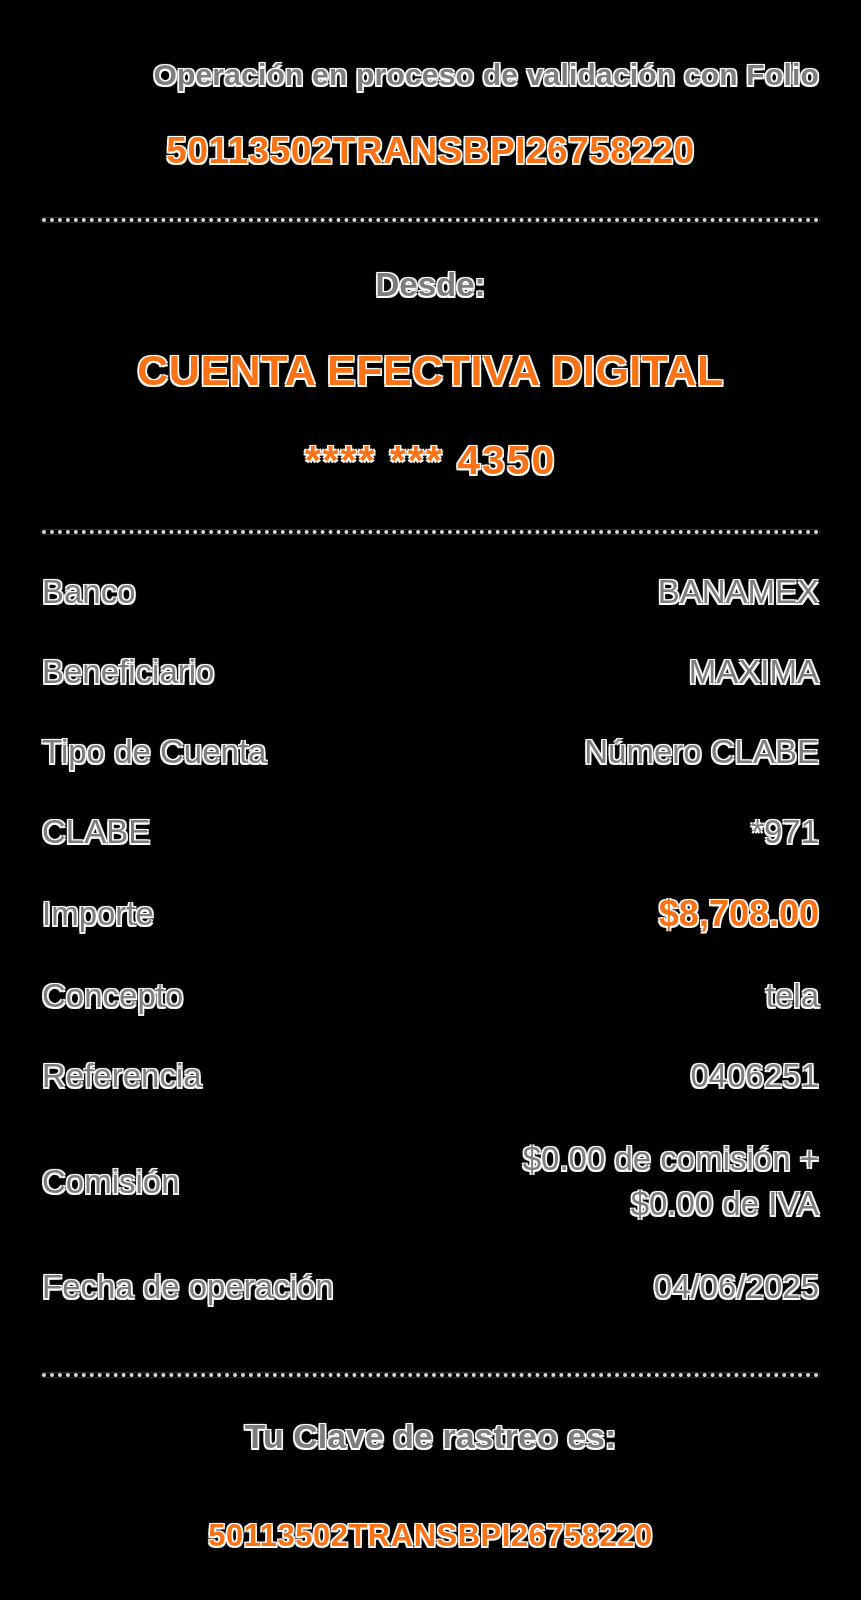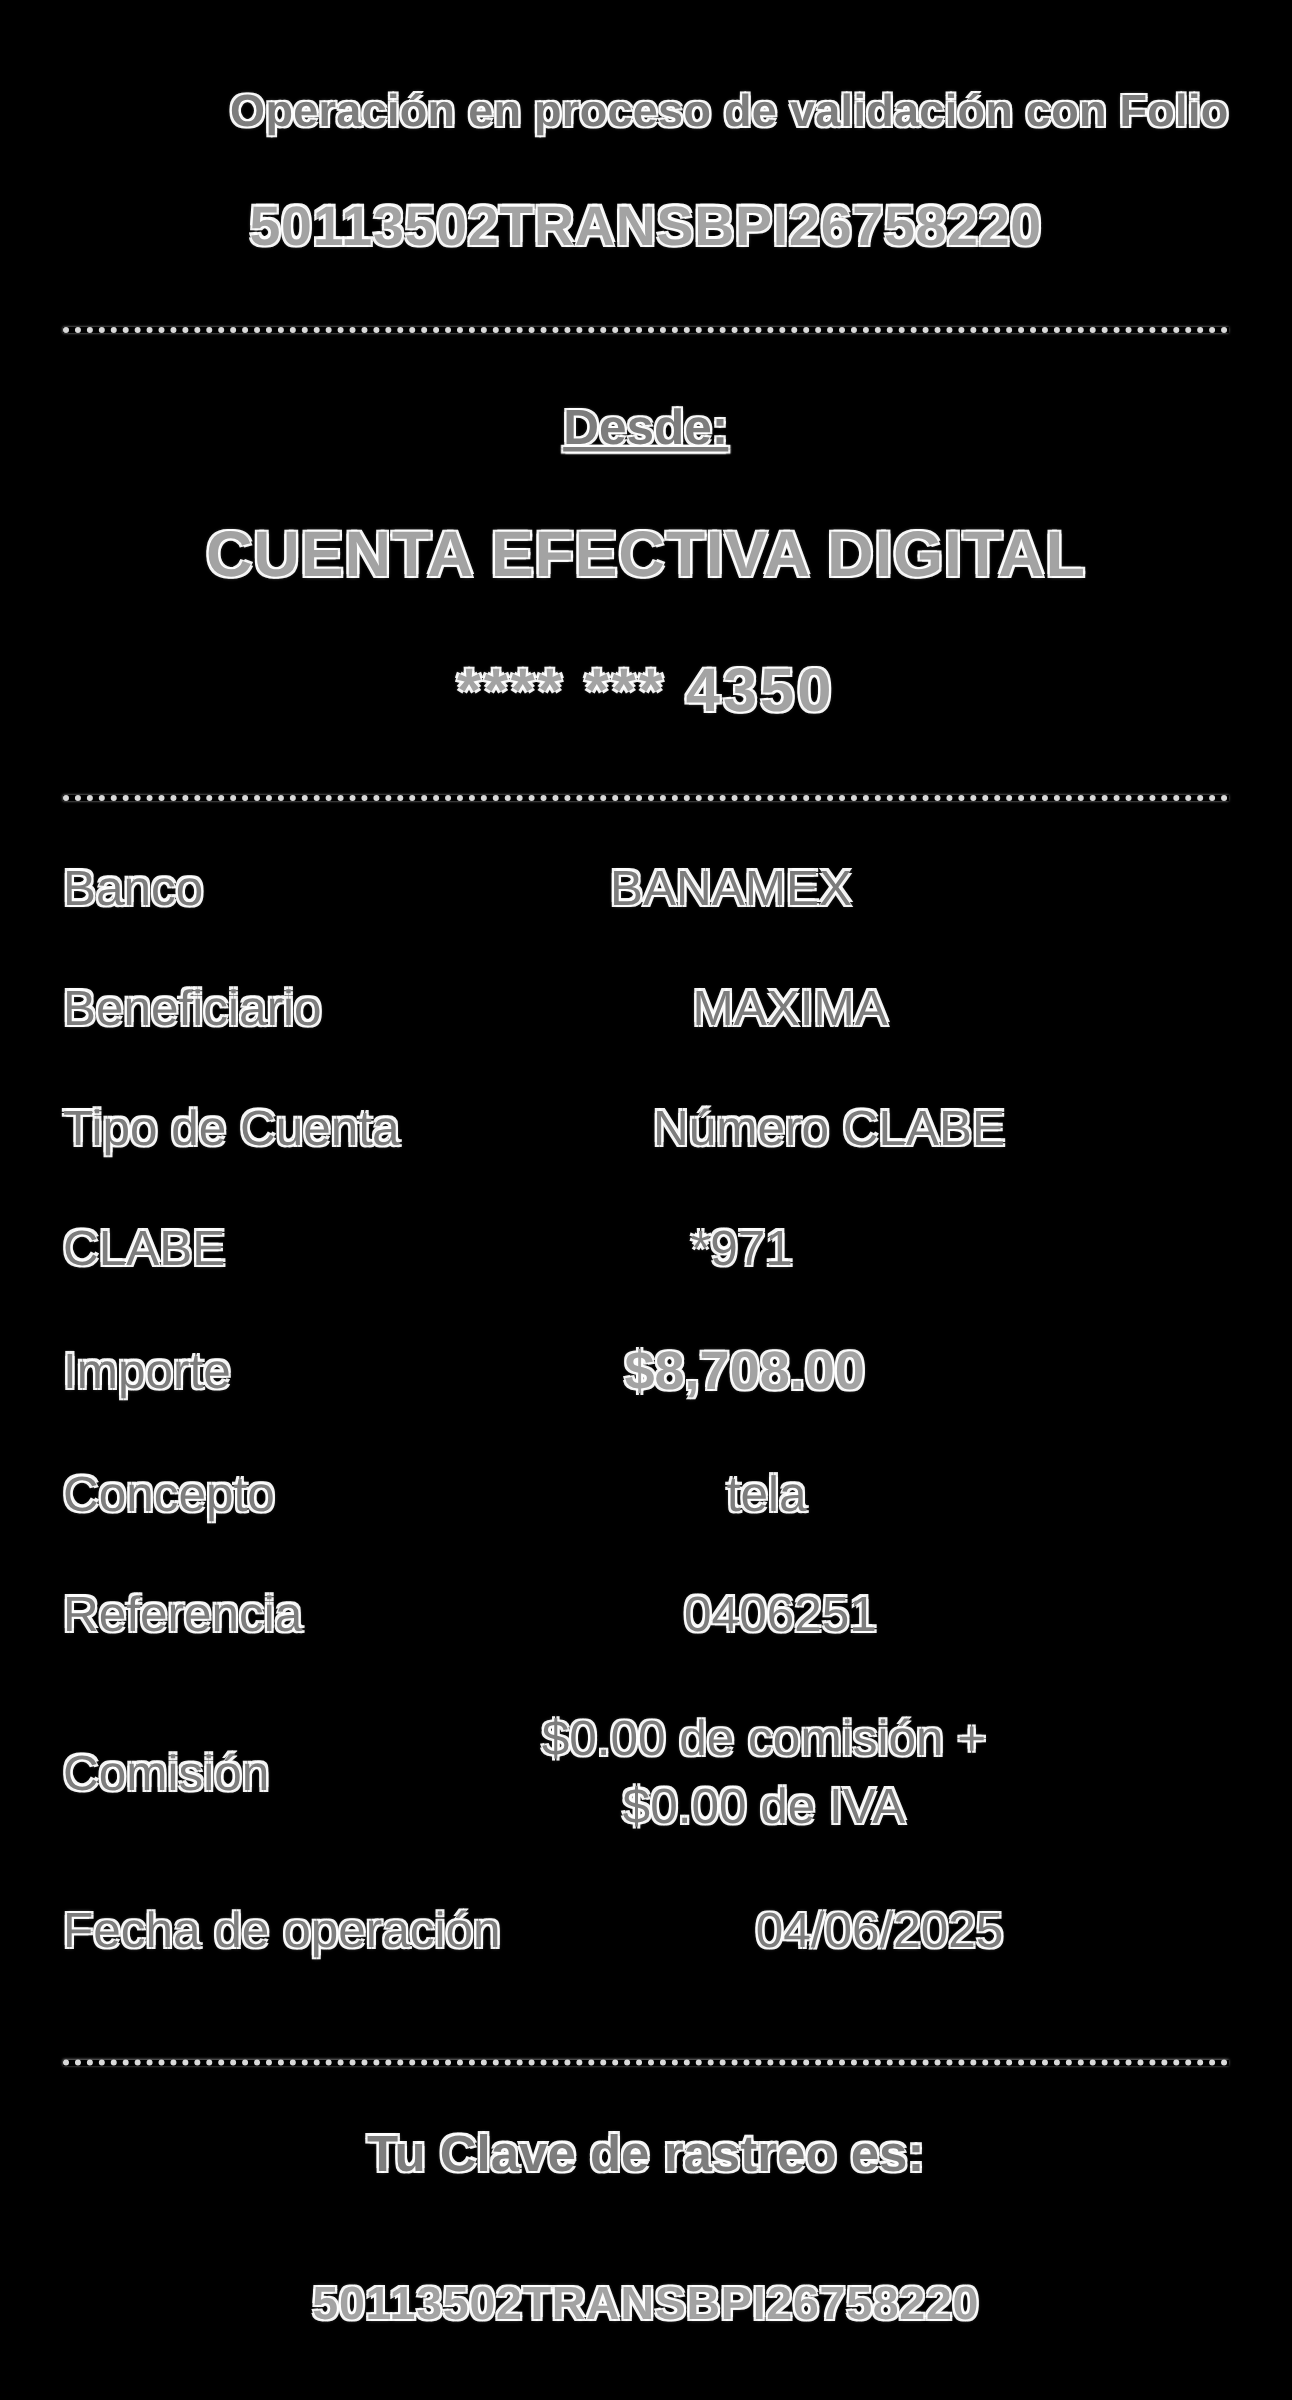--- a/index.html
+++ b/index.html
@@ -25,21 +25,21 @@
   
   .halo {
     text-shadow:
       -1.5px -1.5px 0 rgba(255,255,255,0.95),
        1.5px -1.5px 0 rgba(255,255,255,0.95),
       -1.5px  1.5px 0 rgba(255,255,255,0.95),
        1.5px  1.5px 0 rgba(255,255,255,0.95),
        0 0 3px rgba(255,255,255,0.85);
   }
   .gray  { color: #7d7d7d; }
-  .blue  { color: #a3a3a3; }
+  .blue  { color: #f97316; }
 
   .status-line {
     text-align: right;
     font-size: 30px;
     font-weight: 700;
     letter-spacing: 0.2px;
   }
   .folio-top {
     margin-top: 38px;
     text-align: center;
@@ -52,21 +52,20 @@
     border: 0;
     border-top: 4px dotted #d9d9d9;
     height: 0;
     box-shadow: 0 0 2px rgba(255,255,255,0.6);
   }
   .desde {
     margin-top: 44px;
     text-align: center;
     font-size: 33px;
     font-weight: 700;
-    text-decoration: underline;
   }
   .account-name {
     margin-top: 42px;
     text-align: center;
     font-size: 43px;
     font-weight: 700;
     letter-spacing: 0.5px;
   }
   .account-mask {
     margin-top: 42px;
@@ -85,21 +84,21 @@
     padding: 21px 0;
     font-size: 33px;
   }
   .row .label {
     font-weight: 500;
     text-align: left;
     flex: 0 0 auto;
   }
   .row .value {
     font-weight: 500;
-    text-align: center;
+    text-align: right;
     flex: 1 1 auto;
     margin-left: 20px;
   }
   .row.importe .value {
     font-weight: 700;
     font-size: 36px;
   }
   .value-multiline {
     display: flex;
     flex-direction: column;

